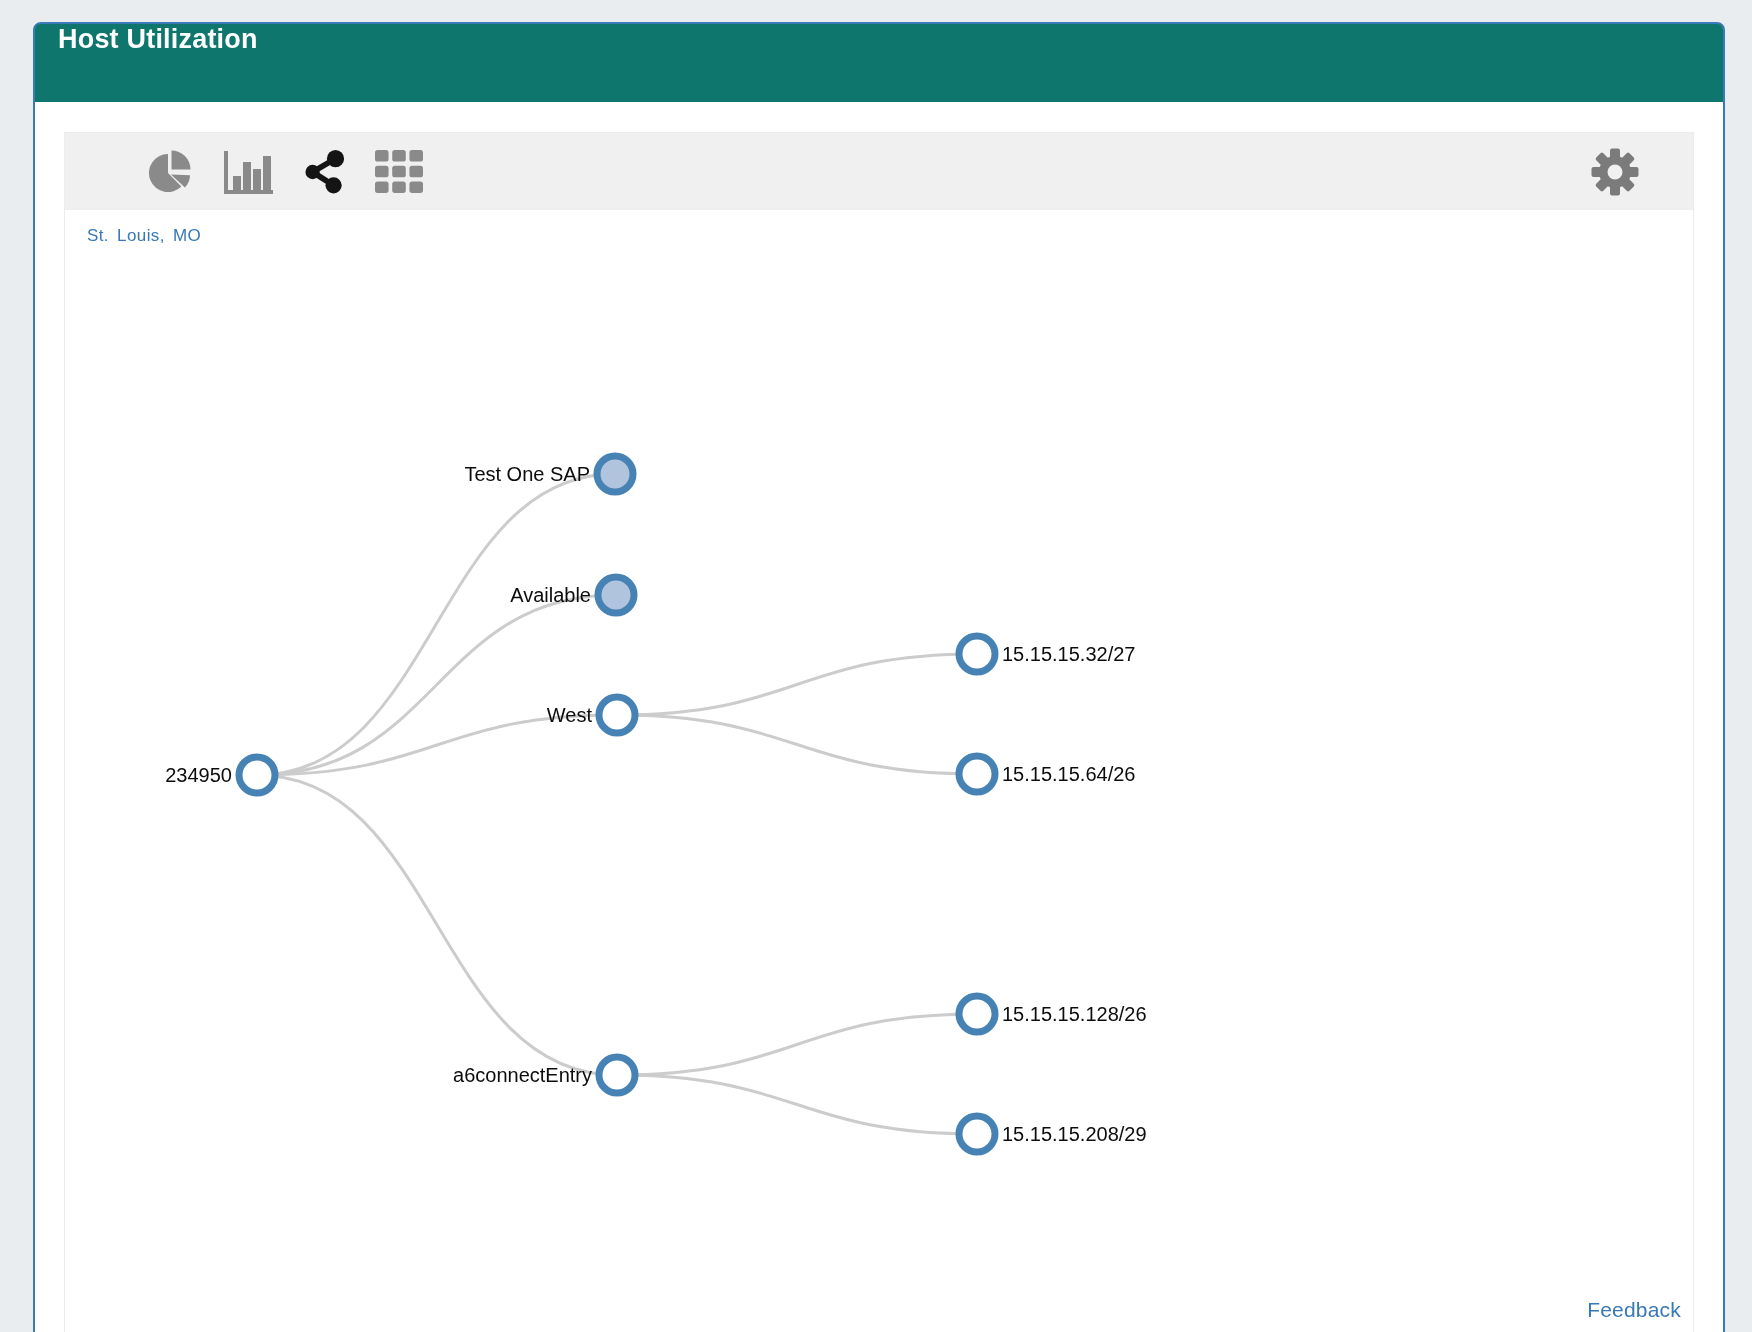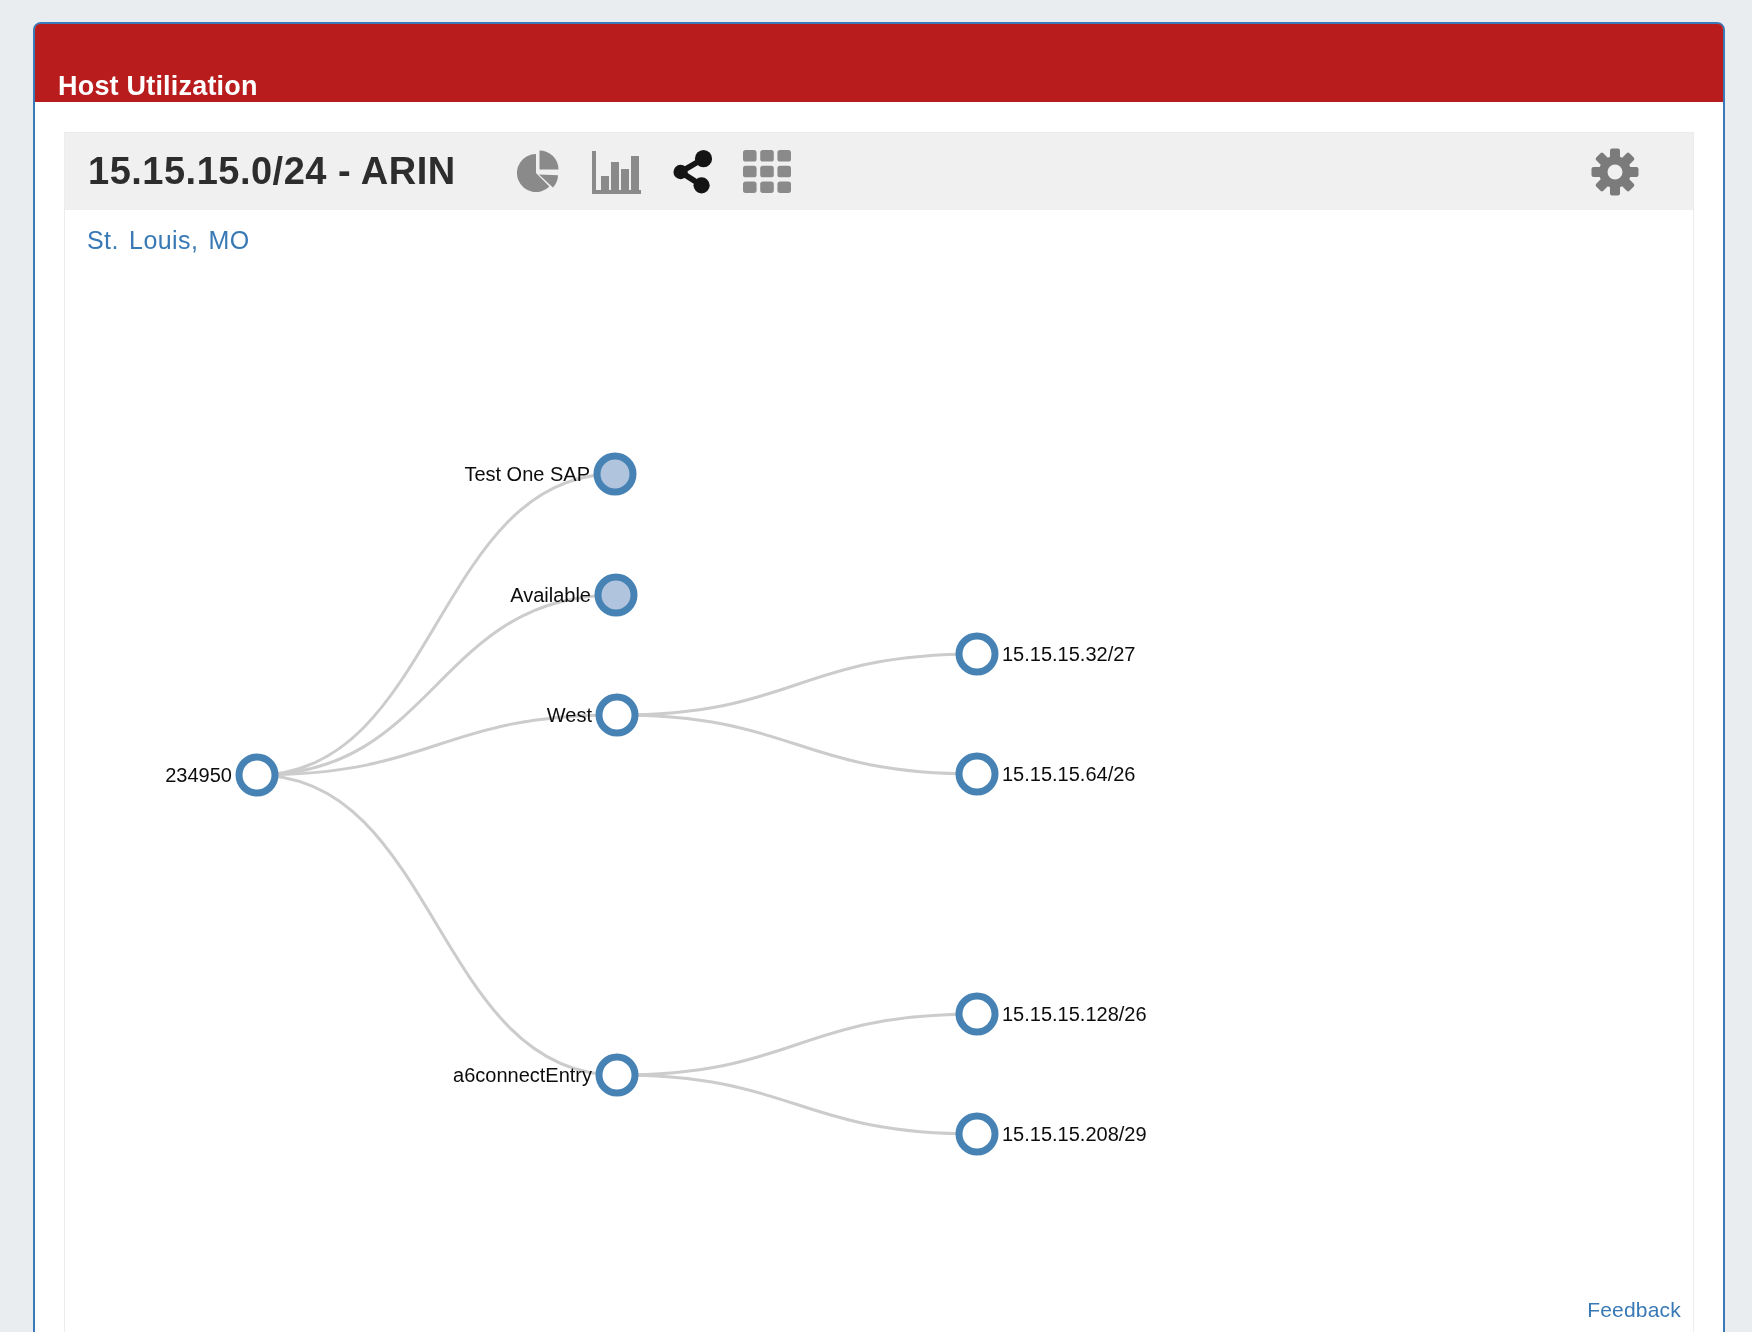--- a/index.html
+++ b/index.html
@@ -12,24 +12,24 @@
   .panel {
     position: absolute;
     left: 33px; top: 22px;
     width: 1692px; height: 1400px;
     background: #ffffff;
     border: 2px solid #3a7ab8;
     border-radius: 8px 8px 0 0;
   }
   .panel-header {
     height: 78px;
-    background: #b91c1c;
+    background: #0f766e;
     border-radius: 5px 5px 0 0;
     display: flex;
-    align-items: flex-end;
+    align-items: flex-start;
     padding-left: 23px;
   }
   .panel-header .panel-title {
     color: #ffffff;
     font-size: 27px;
     font-weight: bold;
     letter-spacing: 0.2px;
   }
   .panel-body {
     padding: 30px 29px 0 29px;
@@ -73,21 +73,21 @@
     position: relative;
     width: 1628px;
     height: 1125px;
     background: #ffffff;
     overflow: hidden;
   }
   .location-link {
     position: absolute;
     top: 16px; left: 22px;
     color: #3879b5;
-    font-size: 25px;
+    font-size: 17px;
     letter-spacing: 0.4px;
     word-spacing: 3px;
     cursor: pointer;
     text-decoration: none;
   }
   .feedback-link {
     position: absolute;
     bottom: 13px; right: 12px;
     color: #3879b5;
     font-size: 21px;
@@ -120,21 +120,20 @@
 <body>
 
 <div class="panel">
   <div class="panel-header">
     <span class="panel-title">Host Utilization</span>
   </div>
   <div class="panel-body">
     <div class="widget">
 
       <div class="widget-titlebar">
-        <span class="widget-title">15.15.15.0/24 - ARIN</span>
 
         <div class="toolbar">
           <button class="icon-btn">
             <span>
               <svg width="46" height="48" viewBox="0 0 44 48">
                 <g class="gray-icon">
                   <path d="M21,6 A19,19 0 1 0 34.4,38.4 L21,25 Z"></path>
                   <path d="M43,27.2 A19,19 0 0 1 37.9,39.5 L24,26.5 Z"></path>
                   <path d="M24.5,2.5 A19,19 0 0 1 43.5,21.5 L24.5,21.5 Z"></path>
                 </g>

